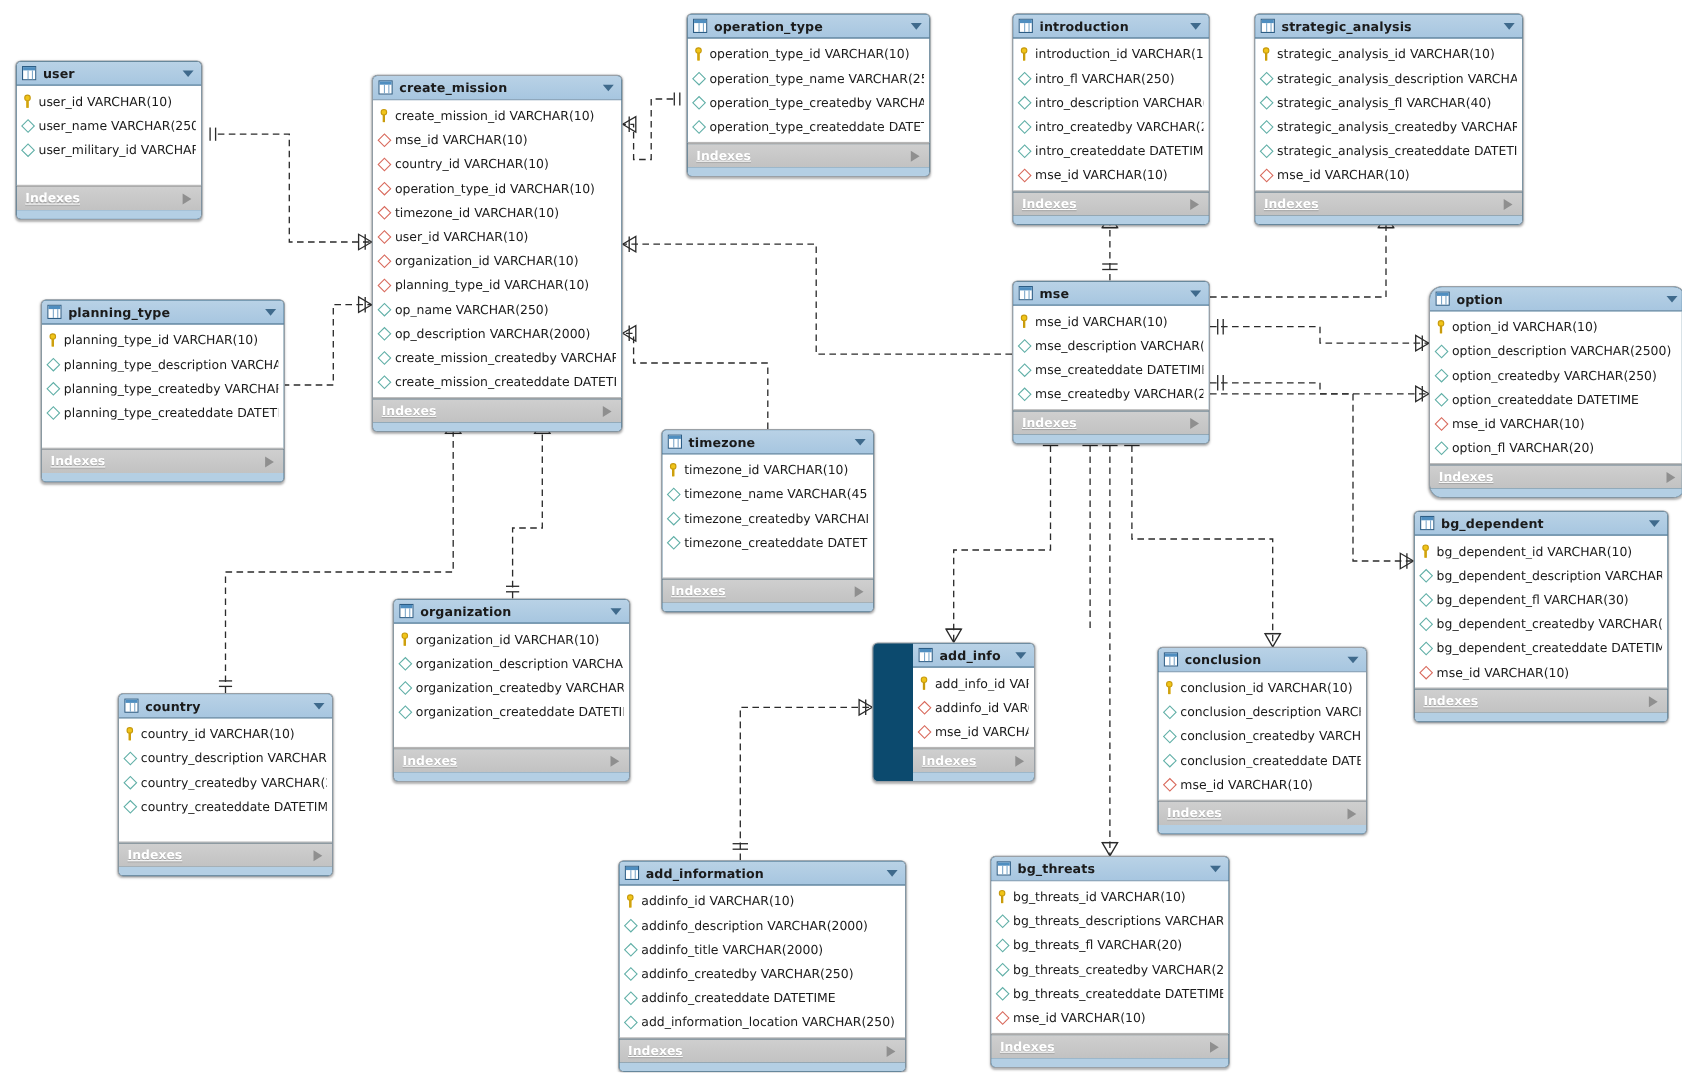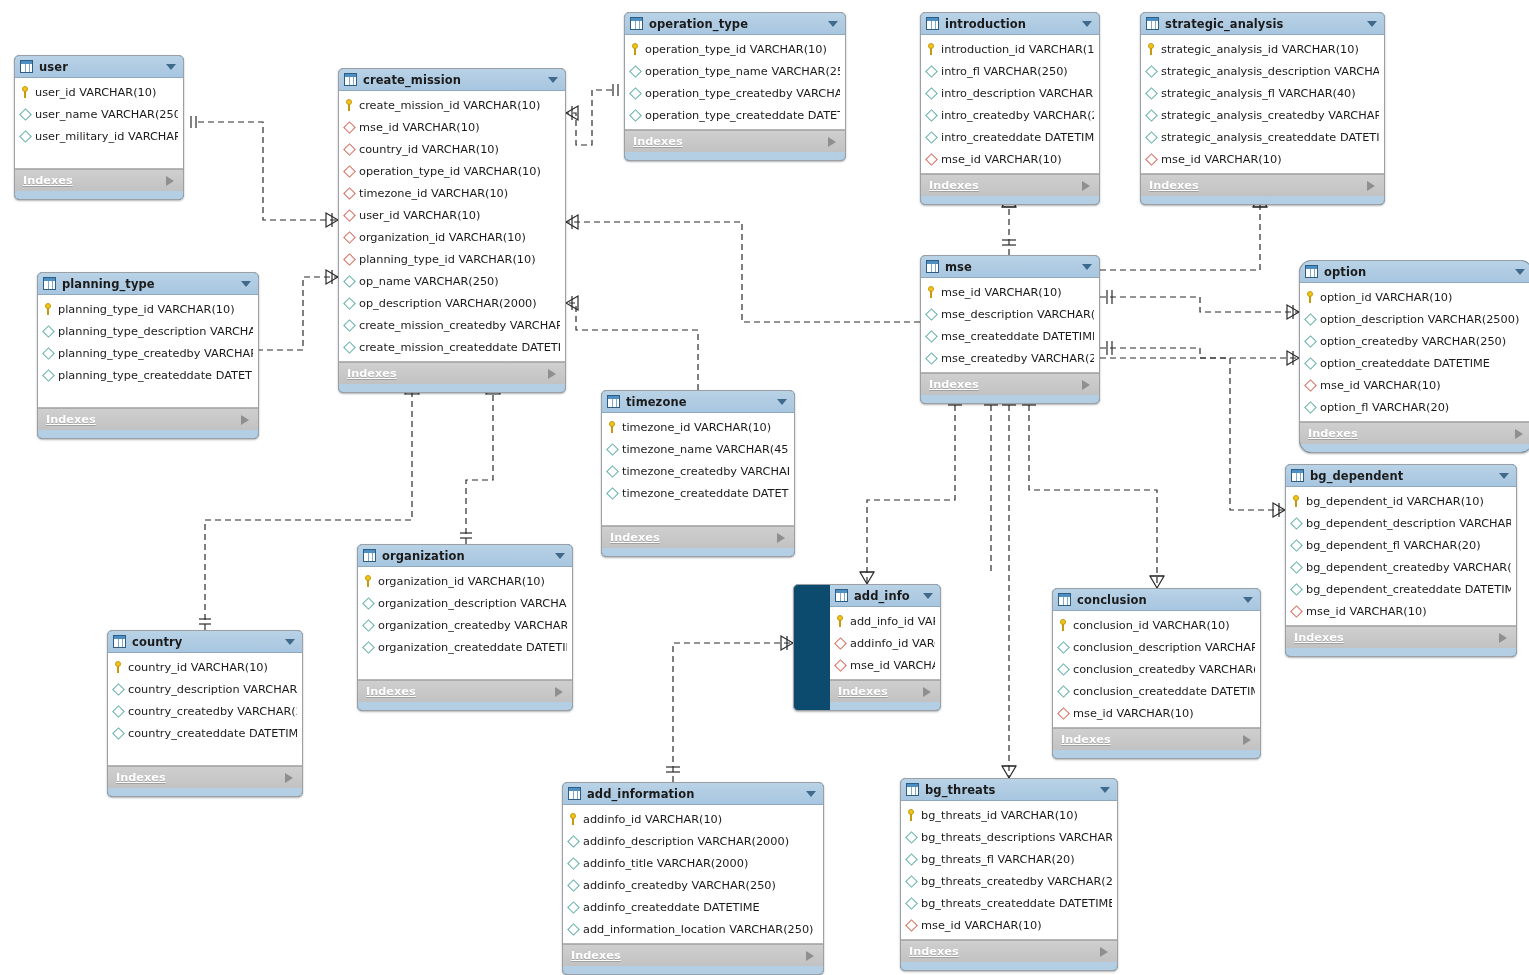--- a/index.html
+++ b/index.html
@@ -566,21 +566,21 @@
           <div class="field">
             <span class="key"></span>
             <span class="fname">bg_dependent_id VARCHAR(10)</span>
           </div>
           <div class="field">
             <span class="diamond"></span>
             <span class="fname">bg_dependent_description VARCHAR(2000)</span>
           </div>
           <div class="field">
             <span class="diamond"></span>
-            <span class="fname">bg_dependent_fl VARCHAR(20)</span>
+            <span class="fname">bg_dependent_fl VARCHAR(30)</span>
           </div>
           <div class="field">
             <span class="diamond"></span>
             <span class="fname">bg_dependent_createdby VARCHAR(250)</span>
           </div>
           <div class="field">
             <span class="diamond"></span>
             <span class="fname">bg_dependent_createddate DATETIME</span>
           </div>
           <div class="field">
@@ -733,21 +733,21 @@
             <span class="diamond fk"></span>
             <span class="fname">mse_id VARCHAR(10)</span>
           </div>
         </div>
         <div class="ent-indexes">
           <span class="ixlabel">Indexes</span>
           <span class="ix-arrow"></span>
         </div>
         <div class="ent-foot"></div>
       </div>
-      <div class="entity" style="left: 1052px; top: 588px; width: 209px;">
+      <div class="entity" style="left: 1052px; top: 588px; width: 191px;">
         <div class="ent-header">
           <span class="tbl-icon"></span>
           <span class="ent-title">conclusion</span>
           <span class="caret"></span>
         </div>
         <div class="ent-body">
           <div class="field">
             <span class="key"></span>
             <span class="fname">conclusion_id VARCHAR(10)</span>
           </div>

